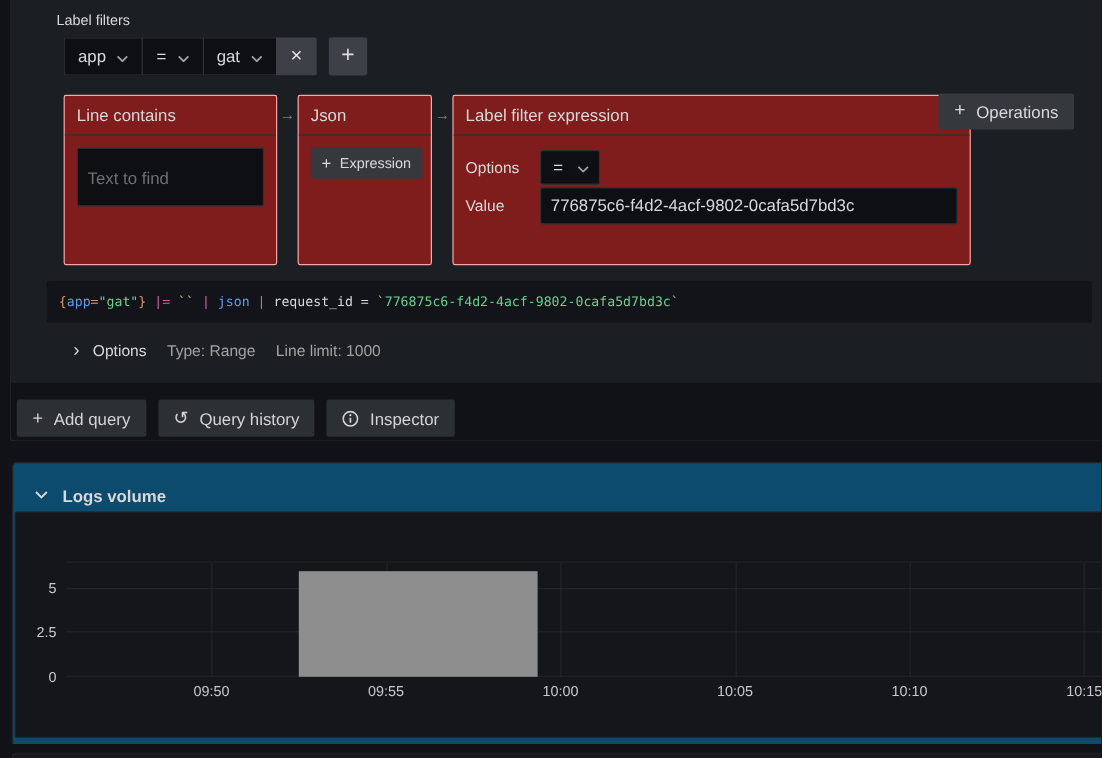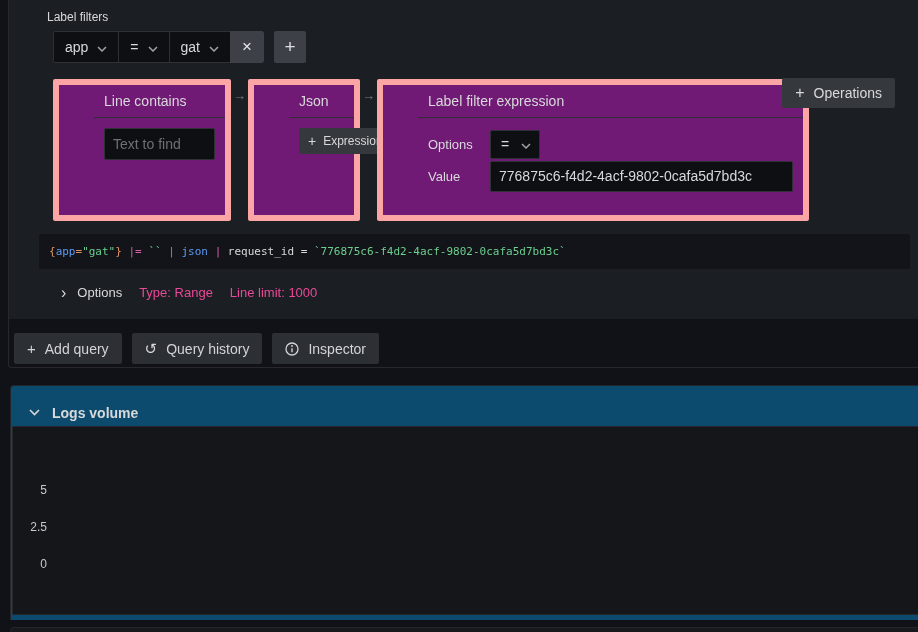--- a/index.html
+++ b/index.html
@@ -35,34 +35,34 @@
     font-size: 17px; color: #e3e4e6; border-radius: 0 2px 2px 0;
   }
   .add-filter-btn {
     width: 32px; height: 32px; margin-left: 10px; background: #3d4046;
     border: none; border-radius: 2px; color: #dcdde0; font-size: 19px;
     display: flex; align-items: center; justify-content: center; cursor: pointer;
   }
   .caret { display: inline-block; }
 
   .builder-row { display: flex; align-items: flex-start; margin: 16px 0 0 14px; }
-  .card { background: #701a75; border: 6px solid #fca5a5; border-radius: 2px; height: 142px; padding-left: 35px; }
+  .card { background: #7f1d1d; border: 1px solid #fca5a5; border-radius: 2px; height: 142px; }
   .card-header {
     height: 33px; display: flex; align-items: center; padding: 0 10px;
     border-bottom: 1px solid #2e3036; font-size: 14px; color: #d8d9da;
   }
   .card-body { padding: 10px; }
   .card.line-contains { width: 178px; }
   .card.json { width: 112px; }
   .card.lfe { width: 432px; }
   .pipe-arrow { width: 17px; text-align: center; color: #7b7e85; font-size: 13px; margin-top: 9px; flex: 0 0 17px; }
 
   .text-input {
     background: #0d0f13; border: 1px solid #2e3036; border-radius: 2px;
-    height: 32px; color: #d8d9da; font-size: 14px; padding: 0 8px; width: 100%;
+    height: 49px; color: #d8d9da; font-size: 14px; padding: 0 8px; width: 100%;
     font-family: "Liberation Sans", sans-serif; outline: none;
   }
   .text-input::placeholder { color: #6e7077; }
 
   .expression-btn {
     display: inline-flex; align-items: center; gap: 7px; height: 26px; padding: 0 9px;
     background: #35383d; border: none; border-radius: 2px;
     font-size: 12px; font-weight: 500; color: #d8d9da; cursor: pointer;
   }
   .expression-btn .plus { font-size: 14px; font-weight: 400; }
@@ -87,21 +87,21 @@
   .query-preview {
     margin: 13px 8px 0 0; background: #121419; border-radius: 2px;
     padding: 10px 10px; font-family: "DejaVu Sans Mono", monospace;
     font-size: 11px; line-height: 15px; white-space: pre; cursor: text;
   }
 
   .options-row { display: flex; align-items: center; gap: 17px; margin-top: 7px; height: 33px; padding-left: 22px; }
   .options-toggle { display: flex; align-items: center; gap: 11px; cursor: pointer; }
   .options-chevron { font-size: 16px; color: #d8d9da; line-height: 14px; }
   .options-title { font-size: 13px; font-weight: 500; color: #d8d9da; }
-  .options-meta { font-size: 13px; color: #ec4899; text-align: right; }
+  .options-meta { font-size: 13px; color: #a3a3a3; text-align: right; }
 
   .toolbar { display: flex; gap: 10px; margin: 14px 0 0 5px; }
   .toolbar-btn {
     display: flex; align-items: center; gap: 9px; height: 31px; padding: 0 13px;
     background: #2c2f34; border: none; border-radius: 2px;
     color: #d2d4d8; font-size: 14px; font-weight: 500; cursor: pointer;
   }
   .toolbar-btn .glyph { font-size: 15px; font-weight: 400; line-height: 15px; }
 
   
@@ -282,16 +282,38 @@
     </span>
     <span class="logs-title">Logs volume</span>
   </div>
 
   <div class="chart-panel">
     <div class="y-axis" id="y-axis">
         <div class="y-tick" style="bottom: 0%;">0</div>
         <div class="y-tick" style="bottom: 38.4615%;">2.5</div>
         <div class="y-tick" style="bottom: 76.9231%;">5</div>
       </div>
+    <div class="chart-inner">
+      <div class="plot" id="plot-area">
+          <div class="gridline-h" style="bottom: 0%;"></div>
+          <div class="gridline-h" style="bottom: 38.4615%;"></div>
+          <div class="gridline-h" style="bottom: 76.9231%;"></div>
+          <div class="gridline-v" style="left: 14.0449%;"></div>
+          <div class="gridline-v" style="left: 30.8989%;"></div>
+          <div class="gridline-v" style="left: 47.7528%;"></div>
+          <div class="gridline-v" style="left: 64.6067%;"></div>
+          <div class="gridline-v" style="left: 81.4607%;"></div>
+          <div class="gridline-v" style="left: 98.3146%;"></div>
+          <div class="bar" style="left: 22.4719%; width: 23.0337%; height: 92.3077%; background: rgb(142, 142, 142);"></div>
+        </div>
+      <div class="x-axis" id="x-axis">
+          <div class="x-tick" style="left: 14.0449%;">09:50</div>
+          <div class="x-tick" style="left: 30.8989%;">09:55</div>
+          <div class="x-tick" style="left: 47.7528%;">10:00</div>
+          <div class="x-tick" style="left: 64.6067%;">10:05</div>
+          <div class="x-tick" style="left: 81.4607%;">10:10</div>
+          <div class="x-tick" style="left: 98.3146%;">10:15</div>
+        </div>
+    </div>
   </div>
 </div>
 
 <div class="next-panel-strip"></div>
 
 </body></html>

